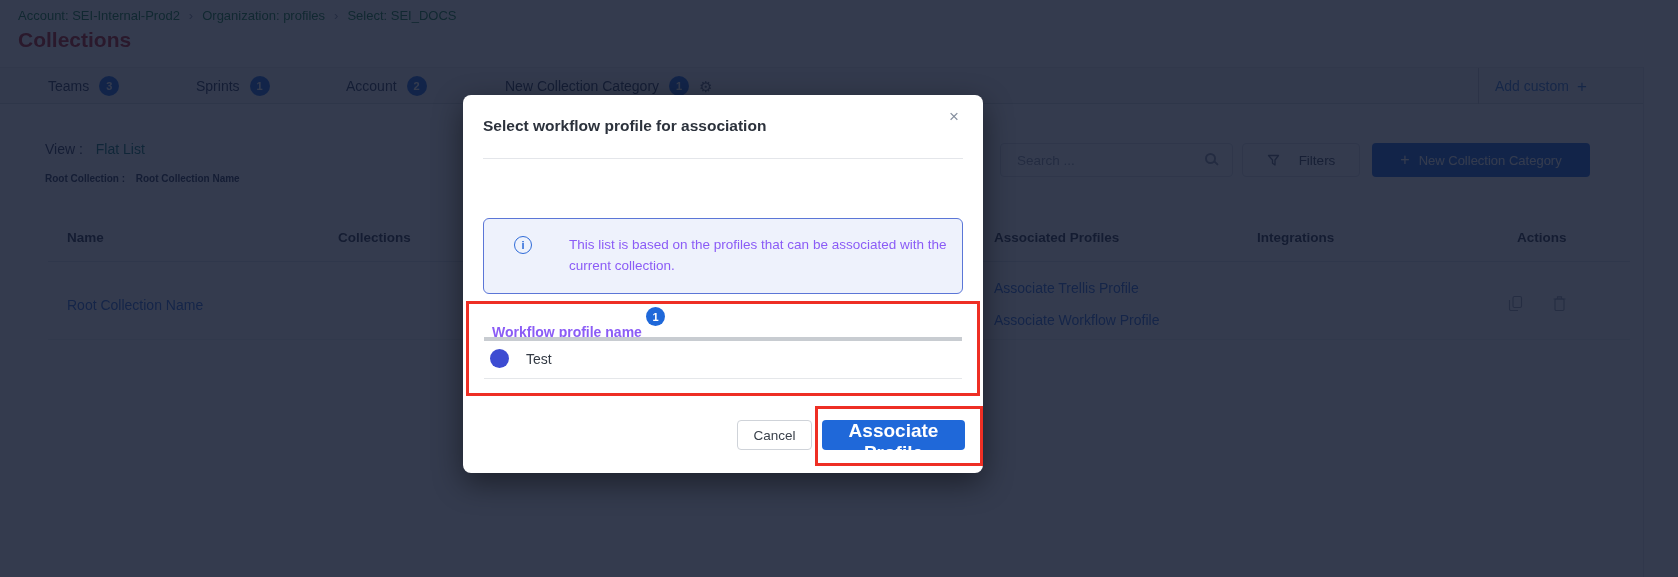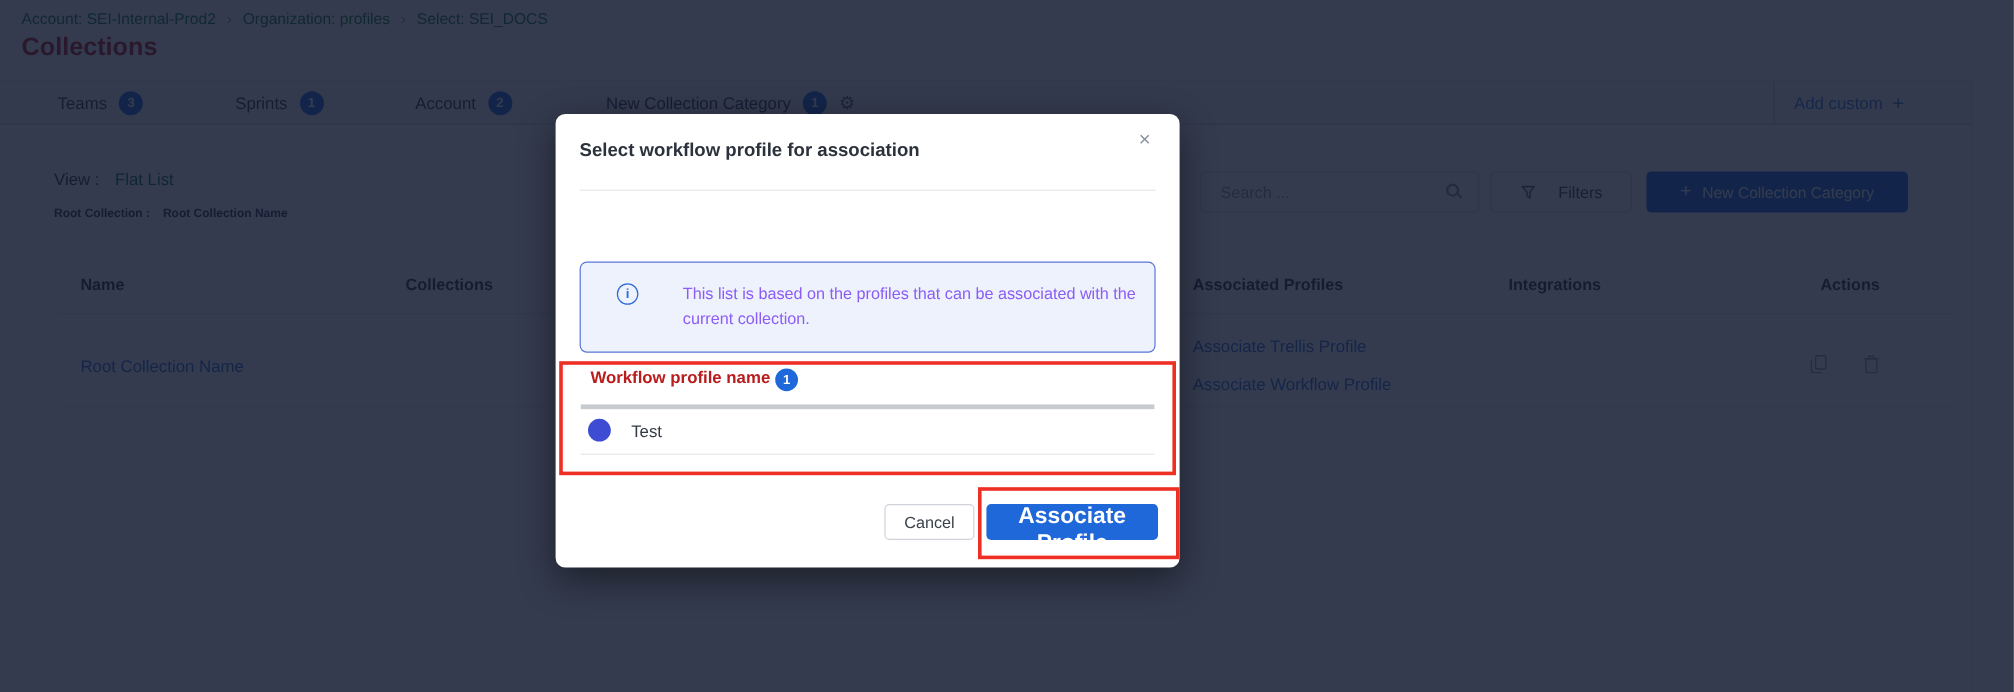--- a/index.html
+++ b/index.html
@@ -79,21 +79,21 @@
               background:#eef2fc; border:1px solid #5b76d7; border-radius:6px; }
   .info-icon { position:absolute; left:30px; top:17px; width:18px; height:18px; border:1.5px solid #2e6bd8;
                border-radius:50%; display:flex; align-items:center; justify-content:center;
                font-size:11px; color:#2e6bd8; font-weight:bold; }
   .info-text { position:absolute; left:85px; top:15px; width:404px; font-size:13.5px; line-height:21px; color:#8b5cf6; }
 
   .annot { position:absolute; border:3px solid #ee2f24; }
   .annot-list { left:3px; top:206px; width:514px; height:95px; }
   .annot-btn { left:352px; top:311px; width:168px; height:60px; }
 
-  .list-header { position:absolute; left:29px; top:211px; font-size:14px; font-weight:bold; color:#b91c1c; }
+  .list-header { position:absolute; left:29px; top:229px; font-size:14px; font-weight:bold; color:#8b5cf6; }
   .list-badge { position:absolute; left:183px; top:212px; width:19px; height:19px; border-radius:50%;
                 background:#1f68d9; color:#fff; font-size:11px; font-weight:bold;
                 display:flex; align-items:center; justify-content:center; }
   .list-divider-thick { position:absolute; left:21px; top:242px; width:478px; height:4px; background:#c8ccd1; }
   .radio-dot { position:absolute; left:27px; top:254px; width:19px; height:19px; border-radius:50%;
                background:#3d4cd2; cursor:pointer; }
   .option-label { position:absolute; left:63px; top:256px; font-size:14px; color:#333a44; }
   .list-divider-thin { position:absolute; left:21px; top:283px; width:478px; height:1px; background:#e5e7ea; }
 
   .btn-cancel { position:absolute; left:274px; top:325px; width:75px; height:30px; background:#fff;

